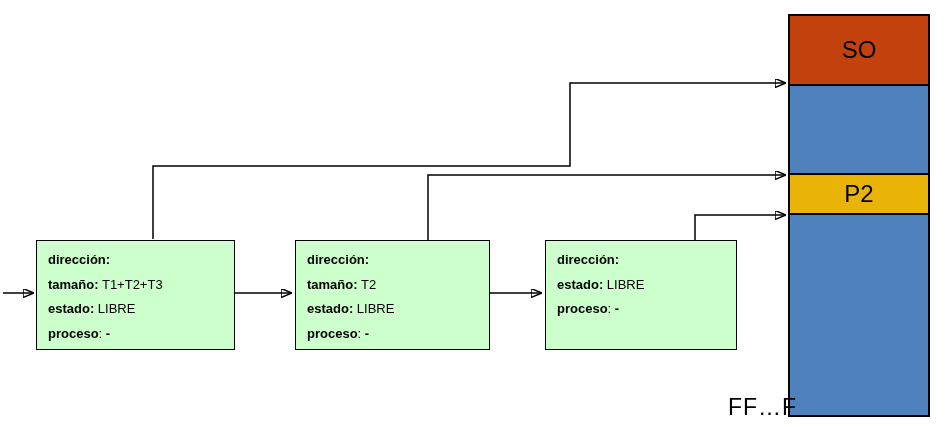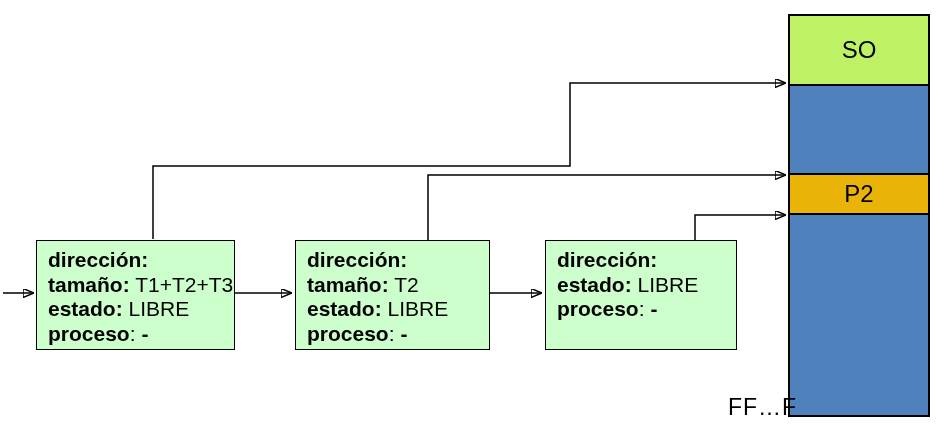--- a/index.html
+++ b/index.html
@@ -8,21 +8,21 @@
     font-family:"Liberation Sans", sans-serif;color:#000;
   }
   .connectors{position:absolute;left:0;top:0;width:952px;height:428px;pointer-events:none;}
   .connectors path{fill:none;stroke:#000;stroke-width:1.5;}
 
   
   .node{
     position:absolute;top:240px;height:110px;box-sizing:border-box;
     background:#CCFFCC;border:1.6px solid #000;
     padding:7px 0 0 11px;
-    font-size:21px;line-height:24.5px;white-space:nowrap;
+    font-size:13px;line-height:24.5px;white-space:nowrap;
   }
   .node .fl{font-weight:bold;}
   .node-1{left:36px;width:199px;}
   .node-2{left:295px;width:195px;}
   .node-3{left:545px;width:192px;}
 
   
   .memcol{
     position:absolute;left:788px;top:14px;width:142px;height:403px;
     box-sizing:border-box;border:2px solid #000;
@@ -72,21 +72,21 @@
     <div><b class="fl">proceso</b><span>: </span><b class="fl">-</b></div>
   </div>
 
   <div class="node node-3">
     <div><b class="fl">dirección:</b><span></span></div>
     <div><b class="fl">estado:</b><span> LIBRE</span></div>
     <div><b class="fl">proceso</b><span>: </span><b class="fl">-</b></div>
   </div>
 
   <div class="memcol">
-    <div class="seg seg-so" style="background: #bef264; text-align: right;">SO</div>
+    <div class="seg seg-so" style="background: #c2410c; text-align: right;">SO</div>
     <div class="seg seg-free1" style="background: rgb(79, 129, 189);"></div>
     <div class="seg seg-p2" style="background: #eab308;">P2</div>
     <div class="seg seg-free2" style="background: rgb(79, 129, 189);"></div>
   </div>
 
   <div class="addr addr-bottom">FF…F</div>
 
 </div>
 
 </body></html>

